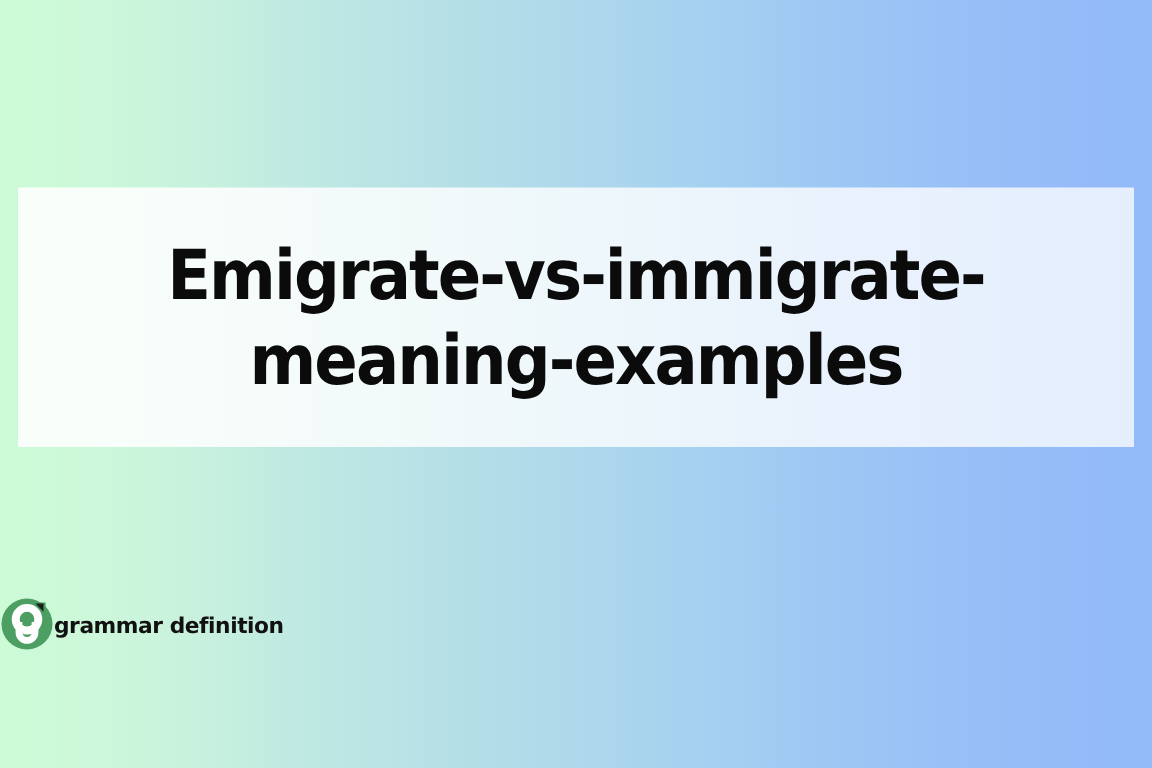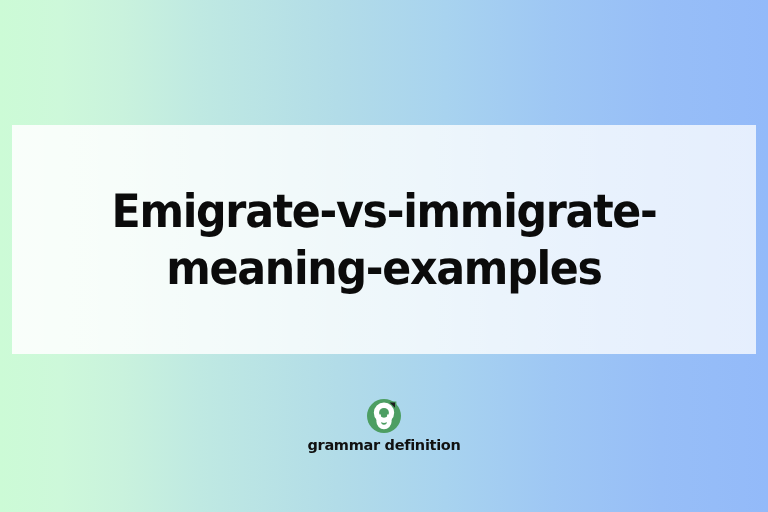--- a/index.html
+++ b/index.html
@@ -30,21 +30,21 @@
         #97bef7 86%,
         #93baf9 100%);
   }
 
   
   #title-card {
     position: absolute;
     left: 12px;
     top: 125px;
     width: 744px;
-    height: 229px;
+    height: 173px;
     box-sizing: border-box;
     background: linear-gradient(
         90deg,
         rgba(255,255,255,0.88) 0%,
         rgba(255,255,255,0.84) 20%,
         rgba(255,255,255,0.80) 45%,
         rgba(255,255,255,0.78) 70%,
         rgba(255,255,255,0.76) 100%);
     display: flex;
     align-items: center;
@@ -67,21 +67,21 @@
     text-rendering: geometricPrecision;
   }
 
   
   #brand-lockup {
     position: absolute;
     left: 0;
     right: 0;
     top: 398px;
     display: flex;
-    flex-direction: column;
+    flex-direction: row;
     align-items: center;
   }
 
   #brand-mark {
     width: 36px;
     height: 36px;
     display: block;
   }
 
   #brand-name {

